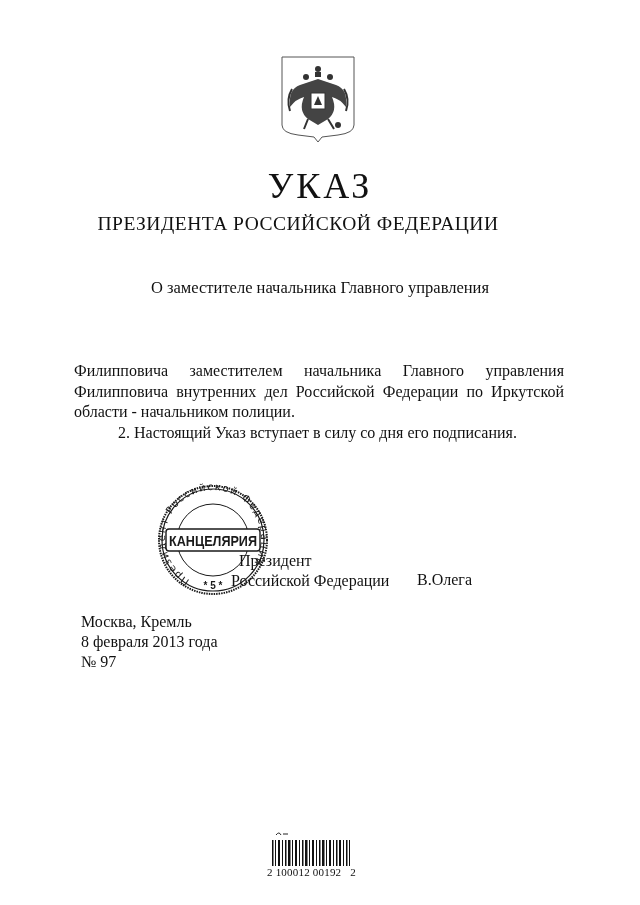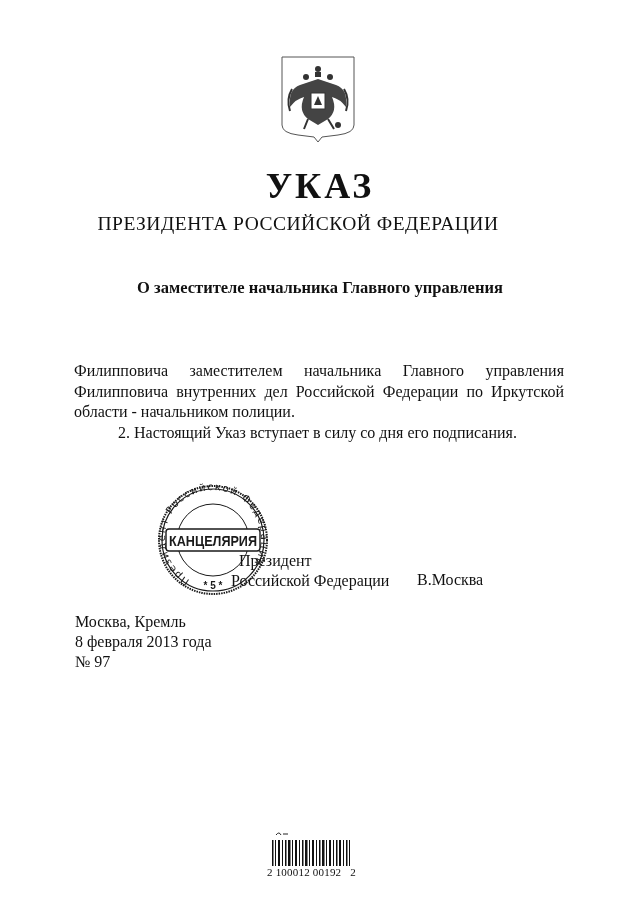--- a/index.html
+++ b/index.html
@@ -1,28 +1,28 @@
 <!DOCTYPE html>
 <html><head>
 <meta charset="utf-8">
 <style>
   html,body{margin:0;padding:0;background:#ffffff;}
   body{width:640px;height:905px;position:relative;overflow:hidden;font-family:"Liberation Serif","DejaVu Serif",serif;color:#111;}
   .abs{position:absolute;}
   #emblem{left:278px;top:55px;width:80px;height:88px;}
-  #title{left:0;width:640px;top:165px;text-align:center;font-size:36px;letter-spacing:3px;font-weight:bold;}
+  #title{left:0;width:640px;top:165px;text-align:center;font-size:36px;letter-spacing:3px;font-weight:normal;}
   #subtitle{left:0;width:596px;top:213px;text-align:center;font-size:19.5px;letter-spacing:0.5px;}
-  #heading{left:0;width:640px;top:278px;text-align:center;font-size:16.5px;font-weight:bold;line-height:19px;}
+  #heading{left:0;width:640px;top:278px;text-align:center;font-size:16.5px;font-weight:normal;line-height:19px;}
   #body{left:74px;width:490px;top:361px;font-size:16px;line-height:20.5px;}
   .jline{text-align:justify;text-align-last:justify;white-space:nowrap;}
   .jline.last{text-align-last:left;}
   .indent{padding-left:44px;}
   #sig-title{left:231px;top:551px;font-size:16px;line-height:20px;}
   #sig-name{left:417px;top:571px;font-size:16px;}
-  #place{left:75px;top:612px;font-size:16px;line-height:20px;}
+  #place{left:81px;top:612px;font-size:16px;line-height:20px;}
   #stamp{left:157px;top:482px;width:112px;height:116px;}
   #barcode{left:268px;top:830px;width:100px;height:50px;}
   #barcode-num{left:267px;top:866px;font-size:11px;letter-spacing:0.2px;}
 </style>
 </head>
 <body>
 
 <svg id="emblem" class="abs" viewBox="0 0 80 88">
   <path d="M4 2 H76 V70 Q76 78 60 80 L44 82 L40 87 L36 82 L20 80 Q4 78 4 70 Z" fill="none" stroke="#555" stroke-width="1"></path>
   <g fill="#333">
@@ -50,21 +50,21 @@
   <div class="jline">Филипповича заместителем начальника Главного управления</div>
   <div class="jline">Филипповича внутренних дел Российской Федерации по Иркутской</div>
   <div class="jline last">области - начальником полиции.</div>
   <div class="jline last indent">2. Настоящий Указ вступает в силу со дня его подписания.</div>
 </div>
 
 <div id="sig-title" class="abs">
   <div style="padding-left:8px">Президент</div>
   <div>Российской Федерации</div>
 </div>
-<div id="sig-name" class="abs">В.Москва</div>
+<div id="sig-name" class="abs">В.Олега</div>
 
 <svg id="stamp" class="abs" viewBox="0 0 112 116">
   <defs>
     <path id="ringpath" d="M56 104 A48 48 0 1 1 56.1 104"></path>
   </defs>
   <circle cx="56" cy="58" r="54" fill="none" stroke="#1a1a1a" stroke-width="2" stroke-dasharray="1.5 1"></circle>
   <circle cx="56" cy="58" r="51" fill="none" stroke="#1a1a1a" stroke-width="1.2"></circle>
   <circle cx="56" cy="58" r="36" fill="none" stroke="#1a1a1a" stroke-width="1"></circle>
   <text font-family="'DejaVu Sans',sans-serif" font-size="10" fill="#1a1a1a" letter-spacing="1.5">
     <textPath href="#ringpath" startOffset="8%">Президент Российской Федерации</textPath>

